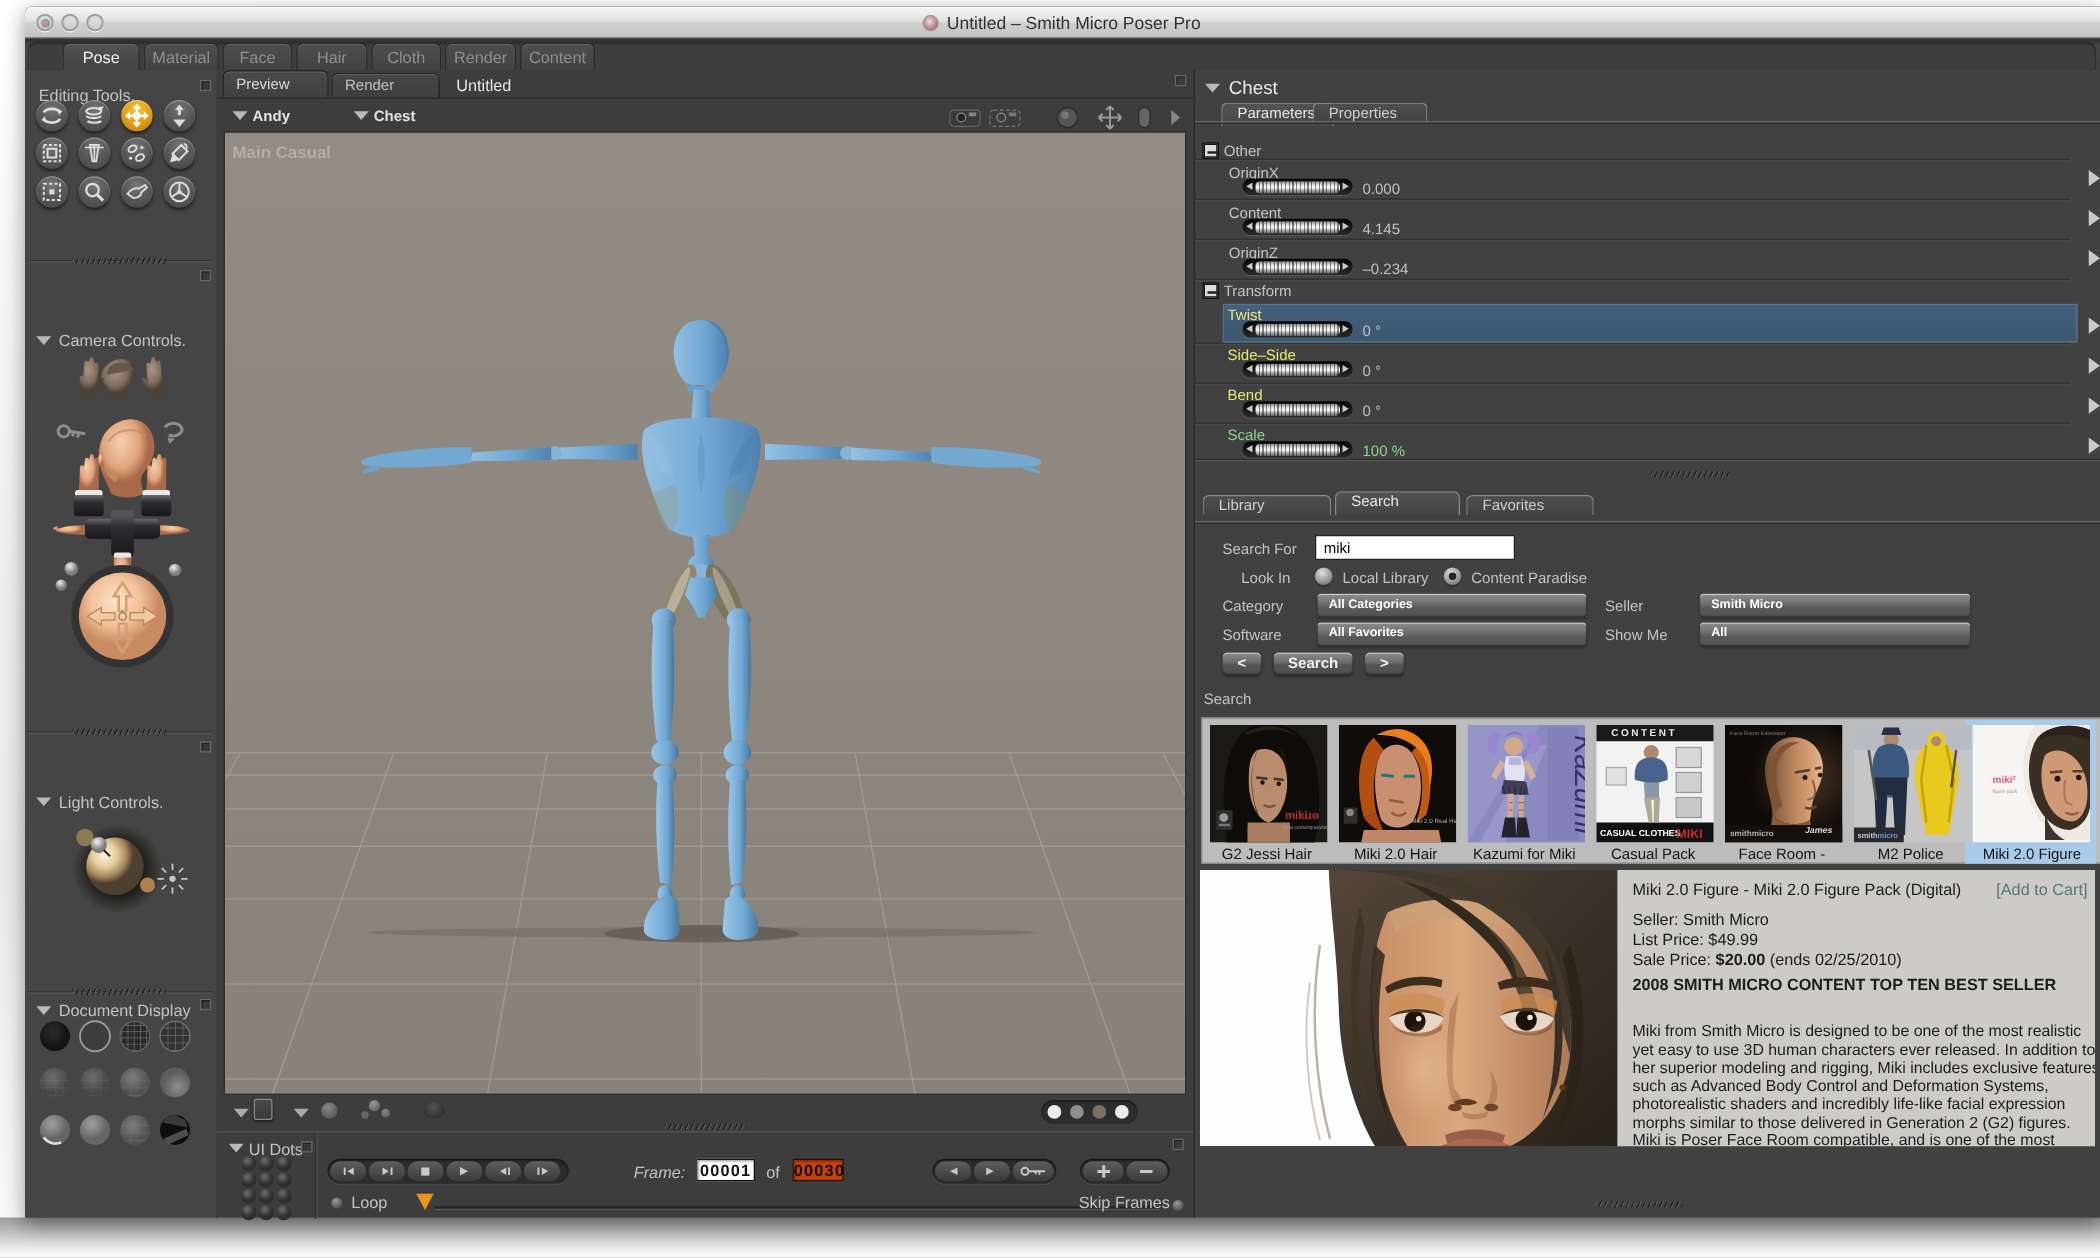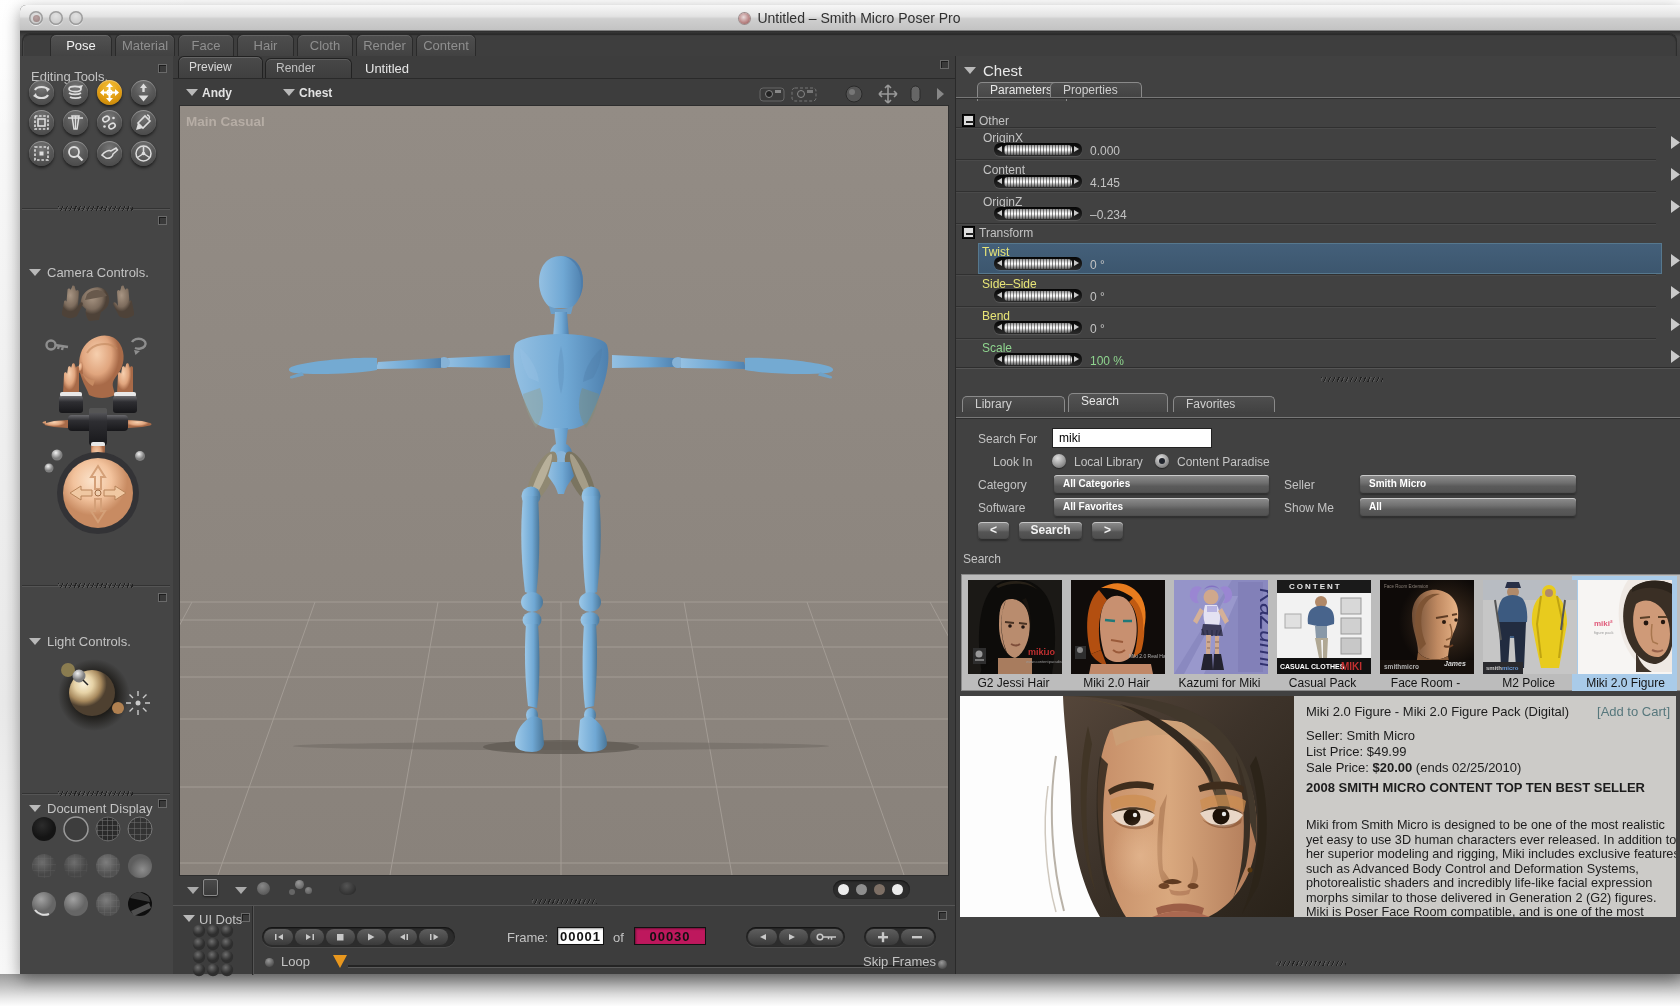--- a/index.html
+++ b/index.html
@@ -34,21 +34,21 @@
     box-shadow:inset 0 1px 0 rgba(255,255,255,.12); }
   .mtab.act { color:#f2f2f2; background:linear-gradient(180deg,#525252,#434343); }
   
   .lbl { position:absolute; color:#c3c3c3; font-size:12px; white-space:nowrap; }
   .tri-d { display:inline-block; width:0; height:0; border-left:6px solid transparent;
     border-right:6px solid transparent; border-top:7px solid #b9b9b9; }
   .panelsq { position:absolute; width:9px; height:9px; border:1px solid #6a6a6a; background:#3a3a3a;
     box-shadow:inset 1px 1px 0 rgba(0,0,0,.5); }
   .hatch { position:absolute; height:5px; background:repeating-linear-gradient(115deg,#222 0 1px,#555 1px 2px,transparent 2px 4px); }
   
-  #sidebar { position:absolute; left:0; top:51px; width:158px; height:918px; background:#454545; border-right:5px solid #eab308; box-shadow:1px 0 0 #4e4e4e; }
+  #sidebar { position:absolute; left:0; top:51px; width:158px; height:918px; background:#454545; border-right:3px solid #eab308; box-shadow:1px 0 0 #4e4e4e; }
   .sb-div { position:absolute; left:2px; width:148px; height:2px;
     border-top:1px solid #333; border-bottom:1px solid #555; }
   
   .tbtn { position:absolute; width:25px; height:25px; border-radius:50%;
     background:radial-gradient(circle at 50% 30%, #777 0%, #595959 45%, #444 100%);
     box-shadow:0 2px 3px rgba(0,0,0,.55), inset 0 1px 1px rgba(255,255,255,.35); }
   .tbtn.orange { background:radial-gradient(circle at 50% 30%, #f5c33c 0%, #e09b10 55%, #b97d08 100%); }
   .tbtn svg { position:absolute; left:0; top:0; }
   
   .ptab { position:absolute; height:16px; border:1px solid #8a8a8a; border-bottom:none; border-radius:5px 5px 0 0;
@@ -558,24 +558,24 @@
       <rect x="157" y="2" width="29" height="16" rx="8" fill="url(#tb)"></rect>
       <g fill="#c9c9c9">
         <path d="M13 7 v6 h1.5 v-6 z M21 7 l-5 3 5 3 z"></path>
         <path d="M44 7 l5 3 -5 3 z M50.5 7 v6 h1.5 v-6 z"></path>
         <rect x="75" y="7" width="6.5" height="6.5"></rect>
         <path d="M106 6.6 l6.5 3.4 -6.5 3.4 z"></path>
         <path d="M143 7 l-5 3 5 3 z M144.5 7 v6 h1.5 v-6 z"></path>
         <path d="M168 7 v6 h1.5 v-6 z M171.5 7 l5 3 -5 3 z"></path>
       </g>
     </svg>
-    <div class="lbl" style="left:334px;top:20px;font-size:13px;">Frame:</div>
+    <div class="lbl" style="left:334px;top:20px;font-size:13px;font-style:italic;">Frame:</div>
     <div style="position:absolute;left:384px;top:17px;width:47px;height:18px;background:#fff;border:1px solid #111;box-shadow:inset 1px 1px 2px rgba(0,0,0,.4);color:#111;font-size:13px;font-weight:bold;text-align:center;line-height:17px;letter-spacing:1px;">00001</div>
     <div class="lbl" style="left:440px;top:20px;font-size:13px;">of</div>
-    <div style="position:absolute;left:461px;top:17px;width:72px;height:18px;background:#be185d;border:1px solid #111;box-shadow:inset 1px 1px 2px rgba(0,0,0,.4);color:#111;font-size:13px;font-weight:bold;text-align:center;line-height:17px;letter-spacing:1px;">00030</div>
+    <div style="position:absolute;left:461px;top:17px;width:41px;height:18px;background:#c2410c;border:1px solid #111;box-shadow:inset 1px 1px 2px rgba(0,0,0,.4);color:#111;font-size:13px;font-weight:bold;text-align:center;line-height:17px;letter-spacing:1px;">00030</div>
 
     <div style="position:absolute;left:573px;top:17px;width:99px;height:20px;border-radius:10px;background:#2c2c2c;box-shadow:inset 0 1px 2px rgba(0,0,0,.7),0 1px 0 rgba(255,255,255,.08);"></div>
     <svg style="position:absolute;left:573px;top:17px;" width="99" height="20" viewBox="0 0 99 20">
       <rect x="2" y="2" width="29" height="16" rx="8" fill="url(#tb)"></rect>
       <rect x="33" y="2" width="29" height="16" rx="8" fill="url(#tb)"></rect>
       <rect x="64" y="2" width="33" height="16" rx="8" fill="url(#tb)"></rect>
       <g fill="#c9c9c9">
         <path d="M20 7 l-6 3 6 3 z"></path>
         <path d="M43 7 l6 3 -6 3 z"></path>
       </g>

